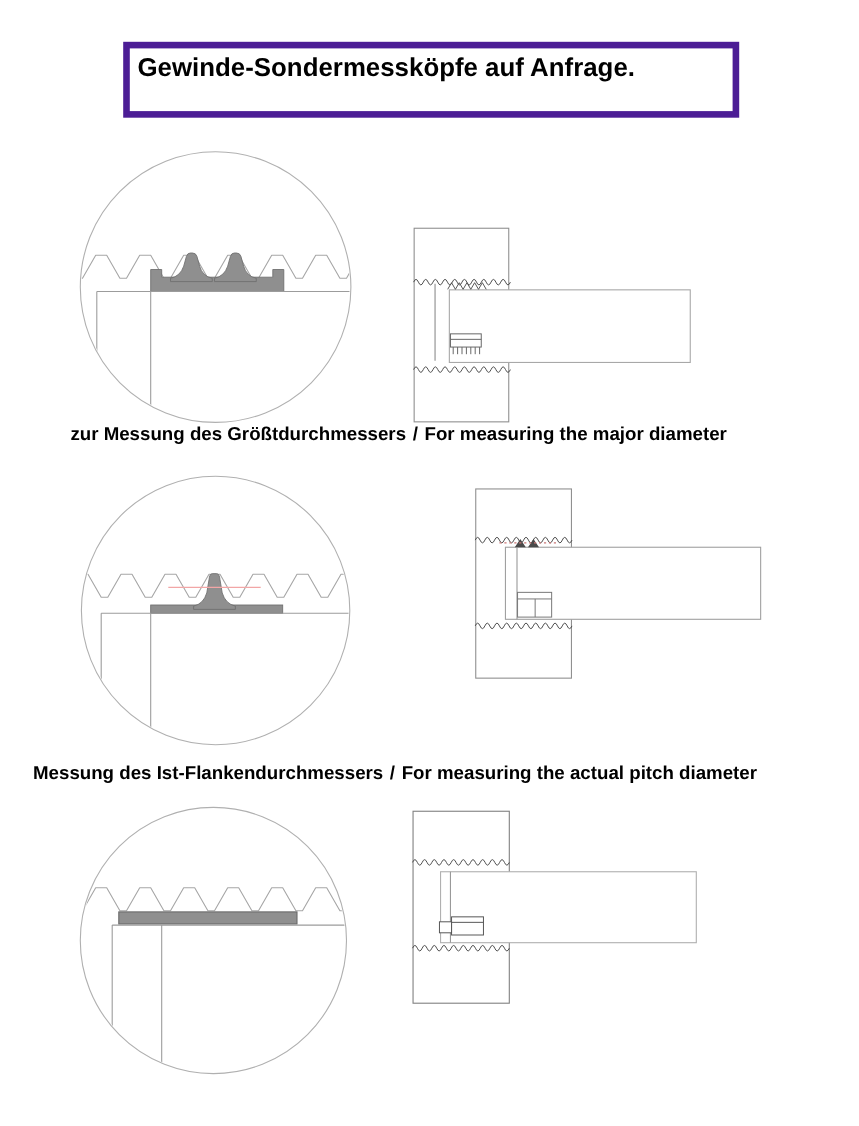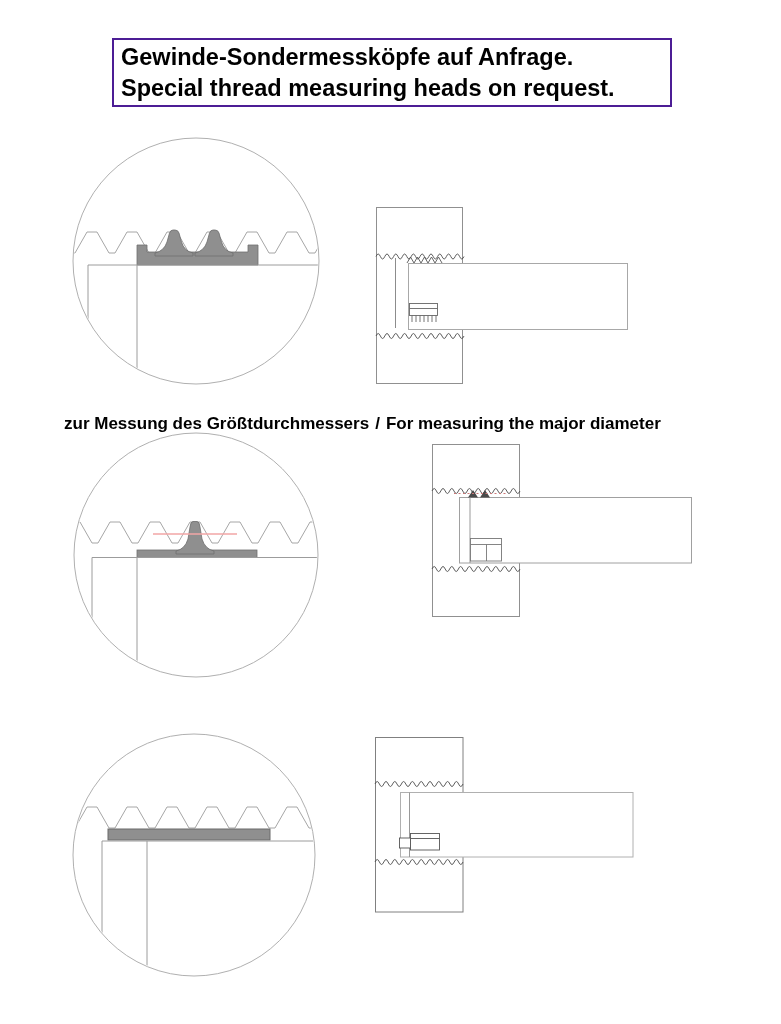--- a/index.html
+++ b/index.html
@@ -8,21 +8,21 @@
     width:781px;height:1024px;
     background:#ffffff;
     font-family:"Liberation Sans", sans-serif;
     overflow:hidden;
   }
   .title-box{
     position:absolute;
     left:112px;top:38px;
     width:560px;height:69px;
     box-sizing:border-box;
-    border:2px solid #4c1d95;
+    border:6px solid #4c1d95;
     padding:2px 0 0 7px;
   }
   .title-line{
     display:block;
     font-size:23.5px;
     font-weight:bold;
     color:#000;
     line-height:31px;
     letter-spacing:0px;
     white-space:nowrap;
@@ -33,32 +33,31 @@
     width:781px;height:1024px;
   }
   .caption{
     position:absolute;
     font-size:17px;
     font-weight:bold;
     color:#000;
     white-space:nowrap;
   }
   .caption .sep{margin:0 6px;}
-  .caption-1{left:64px;top:414px;}
+  .caption-1{left:64px;top:385px;}
   .caption-2{left:30px;top:693px;}
   .caption-3{left:78px;top:984px;}
 </style>
 </head>
 <body>
 
 <div class="page">
 
   <div class="title-box">
     <span class="title-line">Gewinde-Sondermessköpfe auf Anfrage.</span>
-    <span class="title-line">Special thread measuring heads on request.</span>
   </div>
 
   <svg class="diagram-svg" viewBox="0 0 781 1024">
     <defs>
       <clipPath id="clip-r1">
           <circle cx="196" cy="261" r="122"></circle>
         </clipPath>
       <clipPath id="clip-r2">
           <circle cx="196" cy="555" r="121"></circle>
         </clipPath>
@@ -136,14 +135,17 @@
         <rect x="410.5" y="833.5" width="29" height="16.5" fill="#ffffff" stroke="#555555" stroke-width="0.9"></rect>
         <path d="M410.5,838.5 H439.5" fill="none" stroke="#555555" stroke-width="0.9"></path>
         <rect x="399.5" y="838" width="11" height="10" fill="#ffffff" stroke="#555555" stroke-width="0.9"></rect>
       </g>
     </g>
   </svg>
 
   <div class="caption caption-1">
     <span>zur Messung des Größtdurchmessers</span><span class="sep">/</span><span>For measuring the major diameter</span>
   </div>
+  <div class="caption caption-2">
+    <span>Messung des Ist-Flankendurchmessers</span><span class="sep">/</span><span>For measuring the actual pitch diameter</span>
+  </div>
 
 </div>
 
 </body></html>

